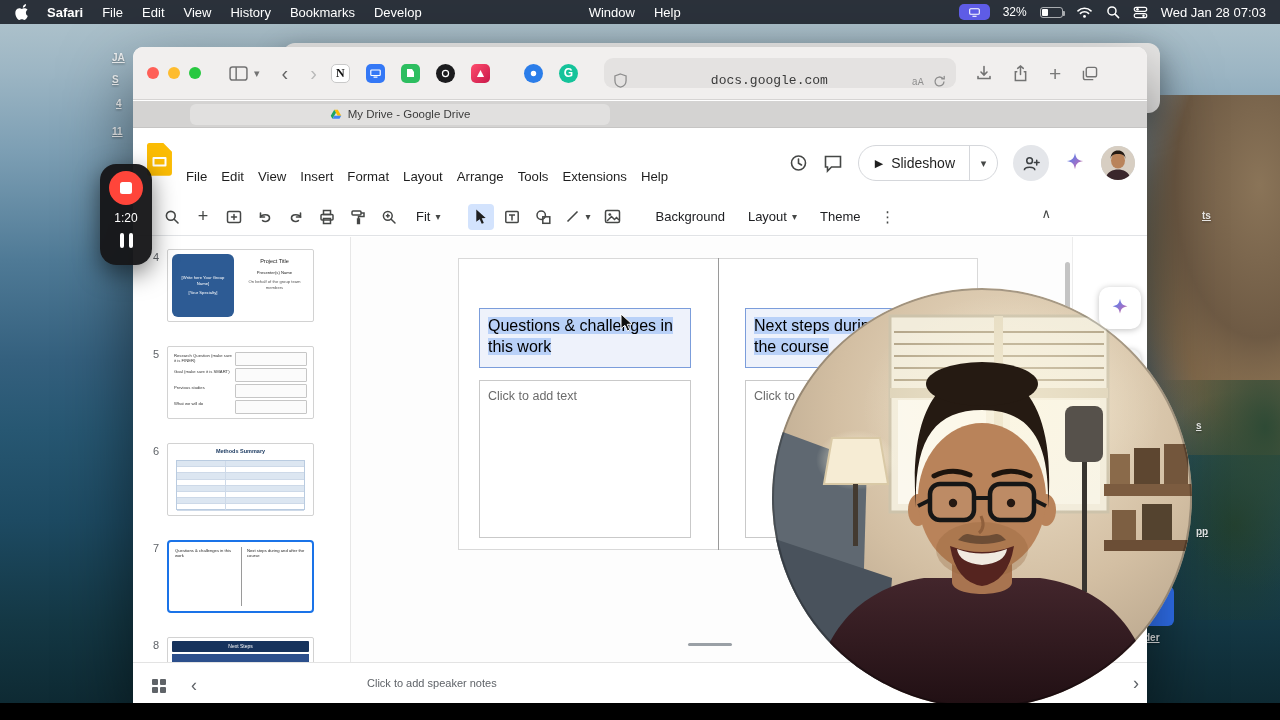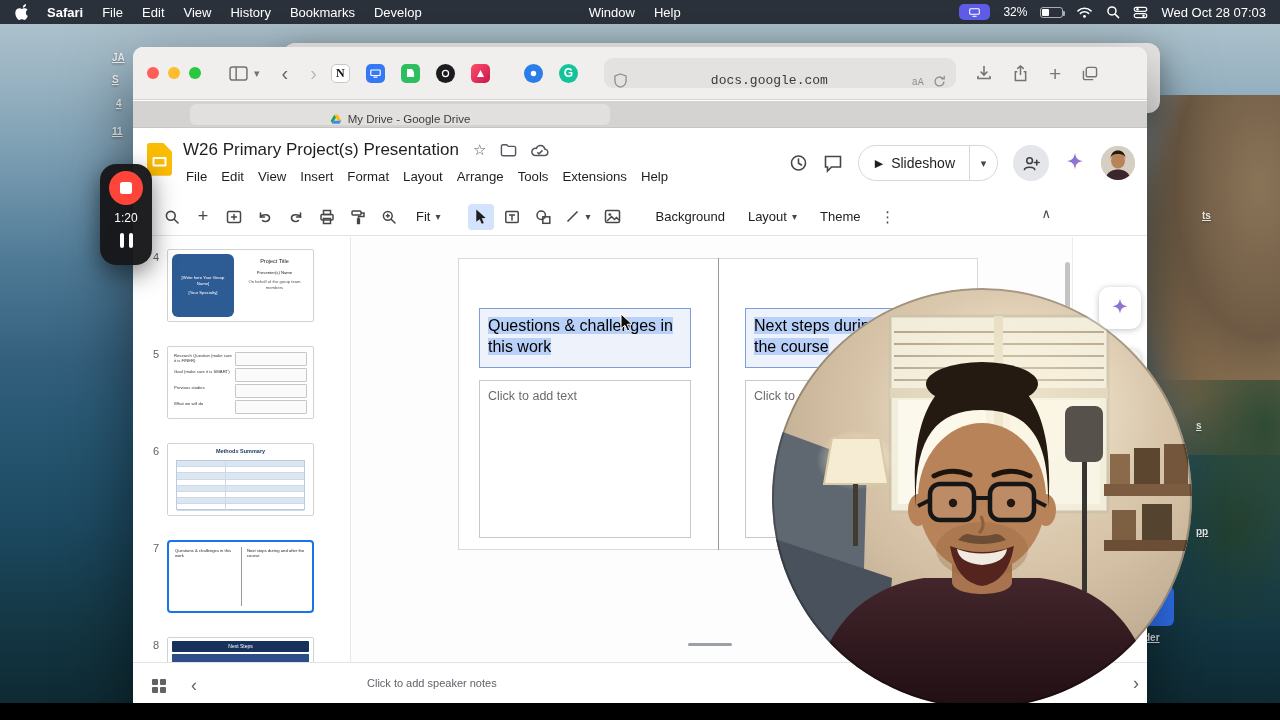--- a/index.html
+++ b/index.html
@@ -54,21 +54,21 @@
   .light { width:12px; height:12px; border-radius:50%; }
   .sf-ic { display:flex; align-items:center; justify-content:center; color:#737373; }
   .glyph-btn { font-size:20px; color:#7a7a7a; line-height:1; }
   .ext-row { display:flex; gap:16px; align-items:center; margin:0 14px; }
   .ext { width:19px; height:19px; border-radius:5px; display:flex; align-items:center; justify-content:center; font-size:12px; }
   .urlbar { flex:1; max-width:352px; height:30px; background:#e4e2e1; border-radius:9px; margin:0 12px; display:flex; align-items:flex-end; padding:0 10px;font-family:Liberation Mono, monospace; }
   .url-text { flex:1; text-align:center; font-size:13px; color:#3a3a3a; }
   .sf-right { display:flex; gap:21px; align-items:center; margin-left:8px; color:#737373; }
 
   .sf-tabs { position:absolute; left:0; top:54px; width:1014px; height:27px; background:#d4d3d2; display:flex; align-items:center; gap:6px; padding:0 13px 0 57px; border-bottom:1px solid #c6c5c4; }
-  .tab { height:21px; border-radius:6px; display:flex; align-items:flex-end; justify-content:center; gap:6px; font-size:11.5px; color:#3c3c3c; overflow:hidden; white-space:nowrap; }
+  .tab { height:21px; border-radius:6px; display:flex; align-items:center; justify-content:center; gap:6px; font-size:11.5px; color:#3c3c3c; overflow:hidden; white-space:nowrap; }
   .tab1 { flex-basis:420px; background:#e1e0df; }
   .tab2 { flex:1; background:#f4f3f2; }
 
   
   .gs { position:absolute; left:0; top:81px; width:1014px; height:584px; background:#fff; }
   .gs-appicon { position:absolute; left:14px; top:15px; width:26px; height:34px; }
   .gs-title-row { position:absolute; left:50px; top:12px; display:flex; align-items:center; gap:14px; }
   .gs-title { font-size:17px; color:#1f1f1f; white-space:nowrap; }
   .gs-doc-ic { color:#54575c; font-size:15px; display:flex; align-items:center; }
   .gs-menus { position:absolute; left:46px; top:39px; display:flex; font-size:13.2px; color:#1f1f1f; }
@@ -197,21 +197,21 @@
           </svg>
       </span>
       <span>
         <svg width="15" height="15" viewBox="0 0 18 16" fill="none" stroke="#fff" stroke-width="1.4">
             <rect x="1.5" y="1.8" width="15" height="4.8" rx="2.4"></rect>
             <circle cx="5.4" cy="4.2" r="1.5" fill="#fff" stroke="none"></circle>
             <rect x="1.5" y="9.4" width="15" height="4.8" rx="2.4"></rect>
             <circle cx="12.6" cy="11.8" r="1.5" fill="#fff" stroke="none"></circle>
           </svg>
       </span>
-      <span>Wed Oct 28 07:03</span>
+      <span>Wed Jan 28 07:03</span>
     </div>
   </div>
 
   <div class="window">
 
     <div class="sf-toolbar">
       <div class="lights">
         <span class="light" style="background:#ff5f57"></span>
         <span class="light" style="background:#febc2e"></span>
         <span class="light" style="background:#28c840"></span>
@@ -308,35 +308,20 @@
     </div>
 
     <div class="gs">
 
       <svg class="gs-appicon" viewBox="0 0 26 34">
           <path d="M2 0 H17 L26 9 V31 a3 3 0 0 1 -3 3 H2 a2.5 2.5 0 0 1 -2 -2.5 V2.5 A2.5 2.5 0 0 1 2 0 Z" fill="#fbbc04" transform="translate(0,0) scale(0.96)"></path>
           <rect x="5.5" y="14" width="14" height="9.5" rx="1" fill="#fff"></rect>
           <rect x="7.5" y="16" width="10" height="5.5" fill="#fbbc04"></rect>
         </svg>
 
-      <div class="gs-title-row">
-        <span class="gs-title">W26 Primary Project(s) Presentation</span>
-        <span class="gs-doc-ic">☆</span>
-        <span class="gs-doc-ic">
-          <svg width="17" height="14" viewBox="0 0 18 14" fill="none" stroke="#54575c" stroke-width="1.5">
-              <path d="M1.5 3 a1.5 1.5 0 0 1 1.5-1.5 h4 L8.8 3.2 H15 a1.5 1.5 0 0 1 1.5 1.5 v6.8 a1.5 1.5 0 0 1 -1.5 1.5 H3 a1.5 1.5 0 0 1 -1.5 -1.5 Z"></path>
-            </svg>
-        </span>
-        <span class="gs-doc-ic">
-          <svg width="18" height="14" viewBox="0 0 18 14" fill="none" stroke="#54575c" stroke-width="1.5">
-              <path d="M4.6 12.5 a3.6 3.6 0 1 1 .7-7.1 A4.4 4.4 0 0 1 13.8 6 a3.1 3.1 0 0 1 -.5 6.5 Z"></path>
-              <path d="M6.3 9.2 l1.7 1.7 L11.5 7.4"></path>
-            </svg>
-        </span>
-      </div>
 
       <div class="gs-menus">
         <span class="gm">File</span>
         <span class="gm">Edit</span>
         <span class="gm">View</span>
         <span class="gm">Insert</span>
         <span class="gm">Format</span>
         <span class="gm">Layout</span>
         <span class="gm">Arrange</span>
         <span class="gm">Tools</span>

